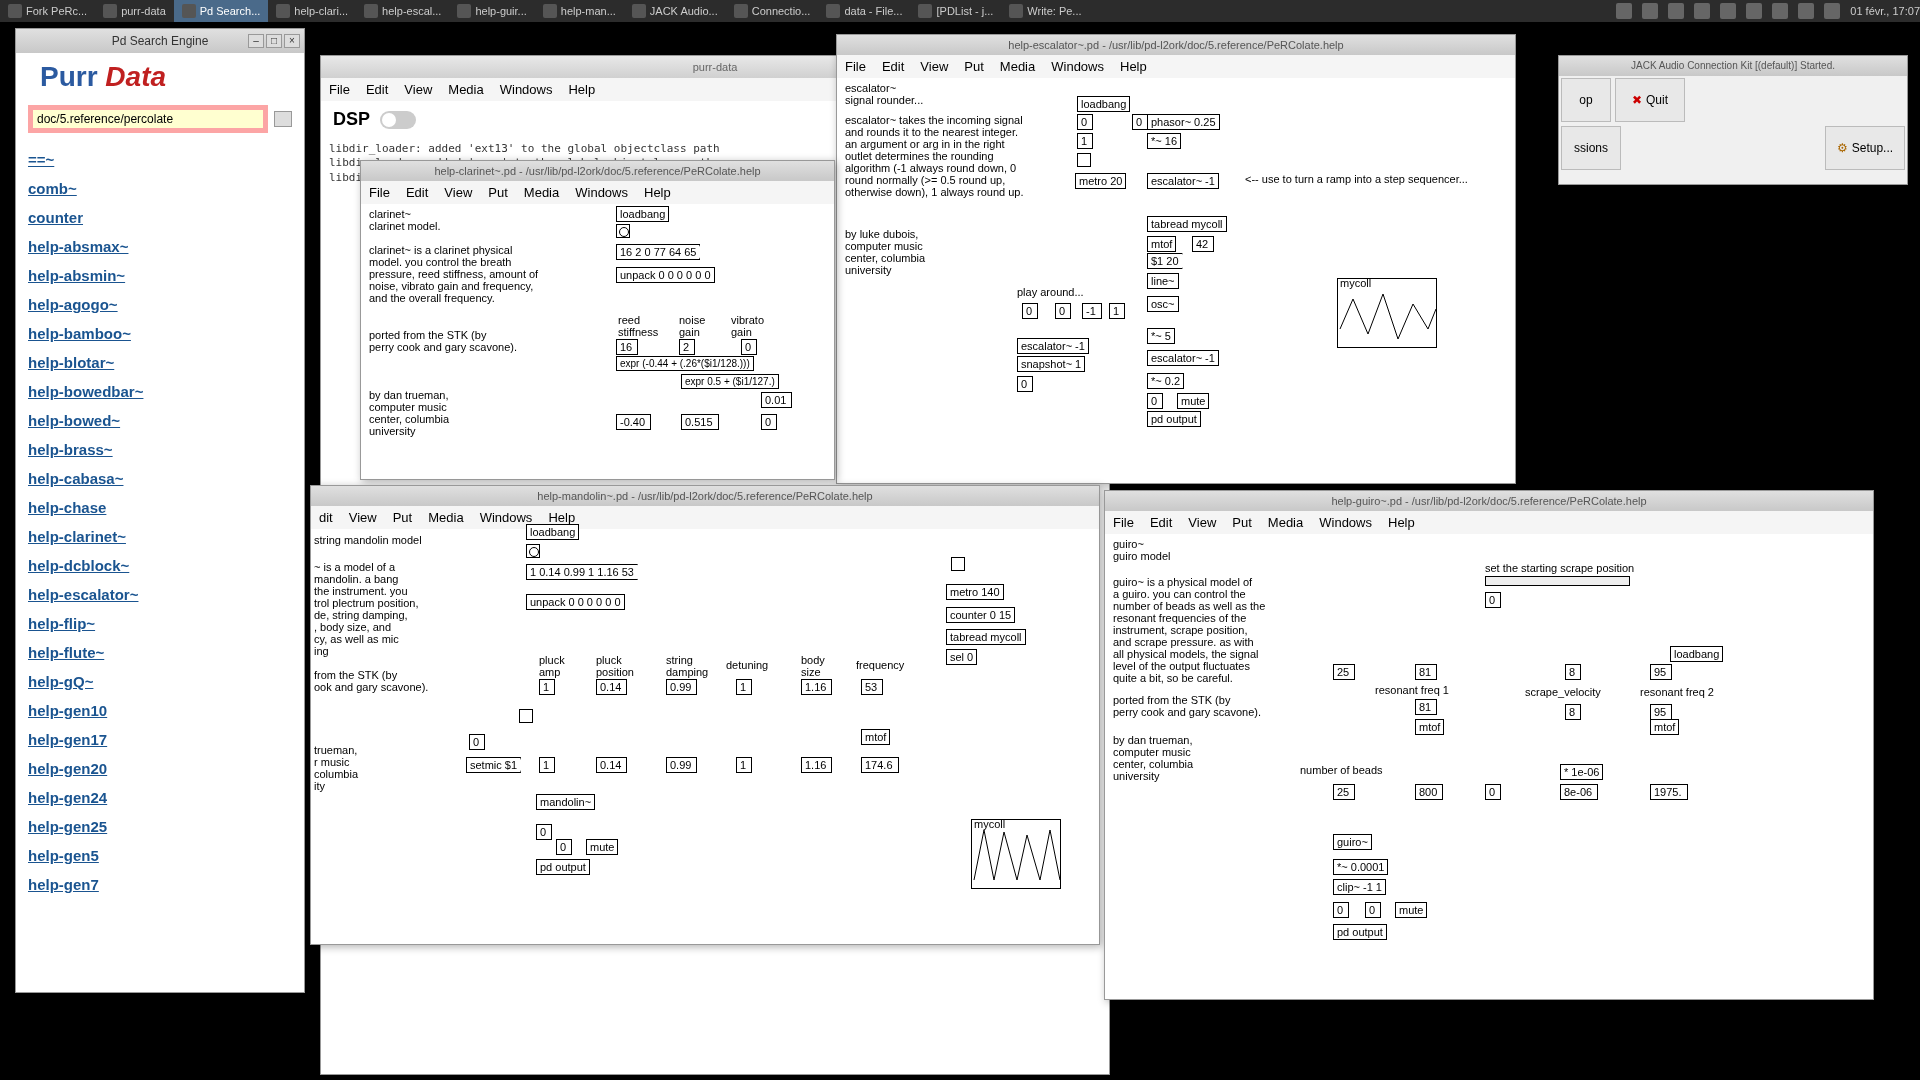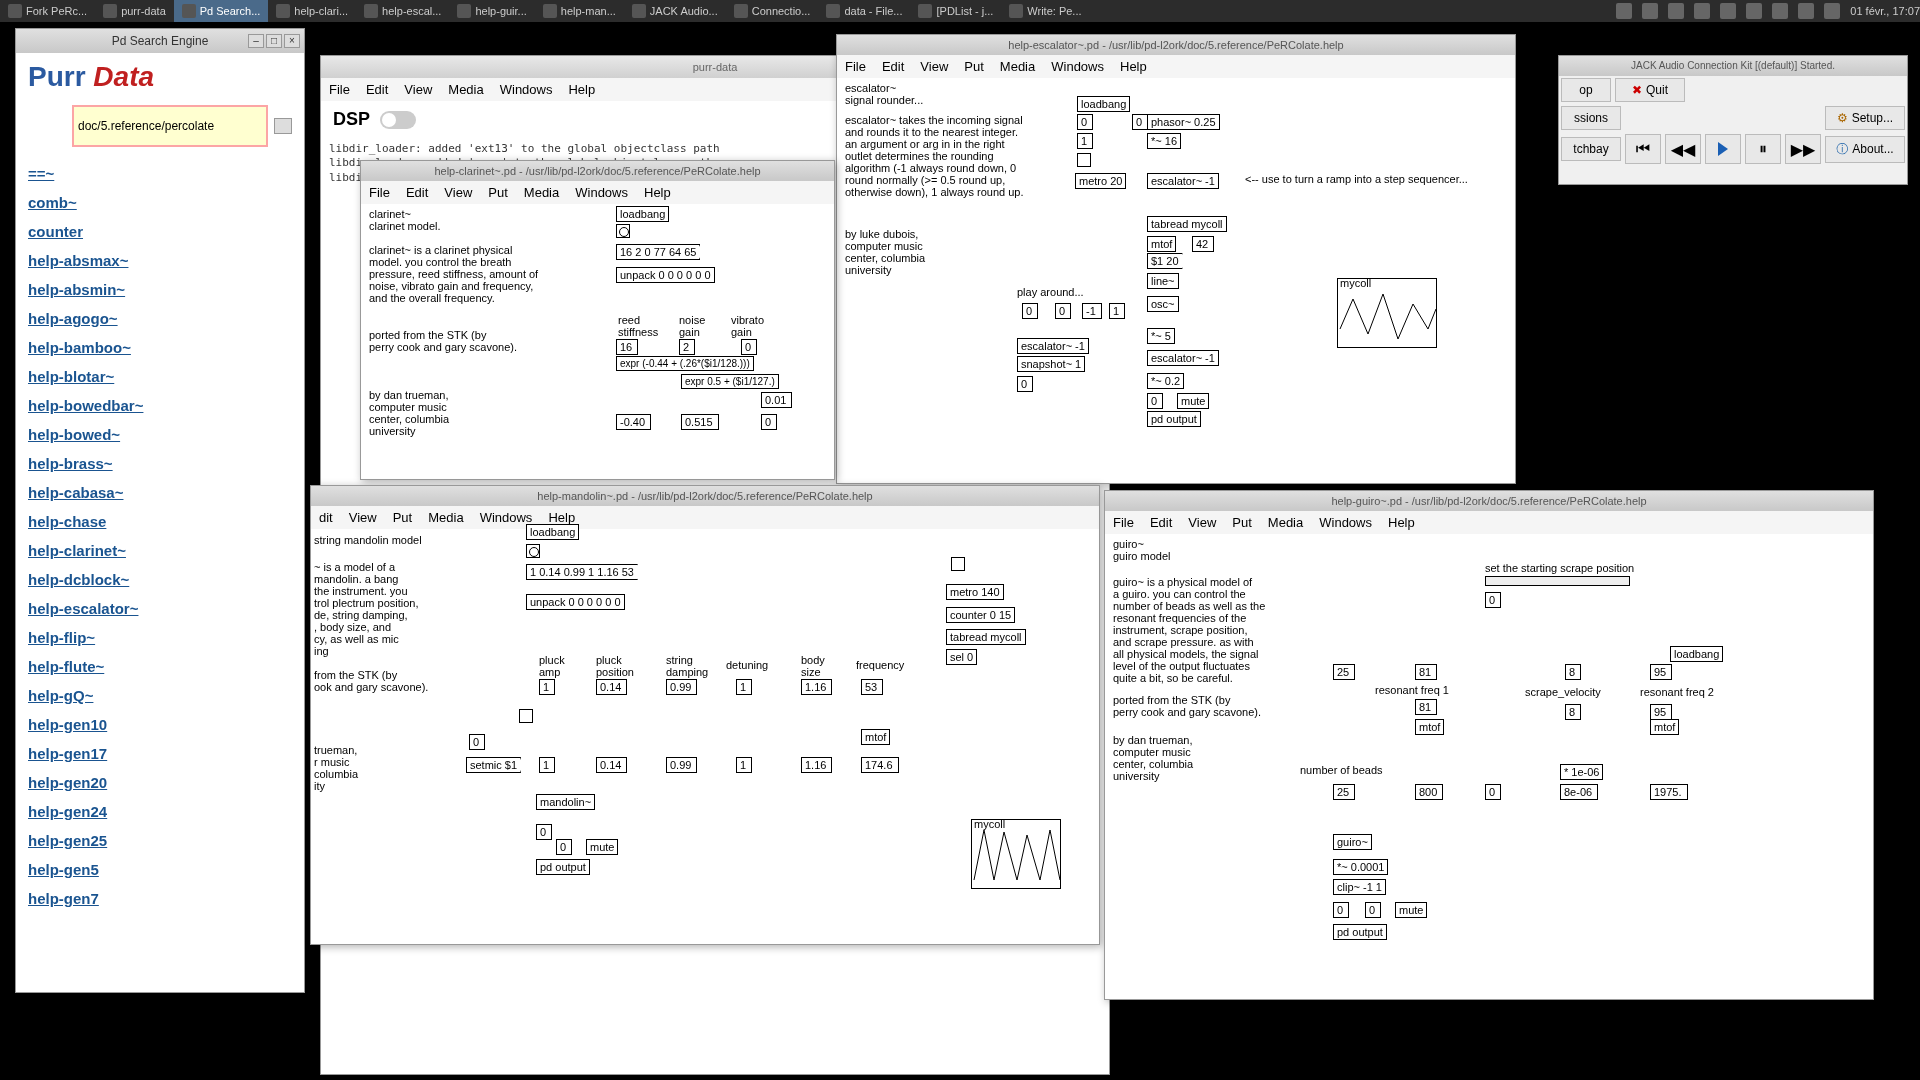--- a/index.html
+++ b/index.html
@@ -10,26 +10,26 @@
 .topbar-tab.active { background: #4a6a8a; color: #fff; }
 .topbar-right { display: flex; align-items: center; gap: 10px; }
 .tray-icon { width: 16px; height: 16px; background: #666; border-radius: 2px; }
 .clock { font-size: 11px; }
 .favicon { width: 14px; height: 14px; background: #555; border-radius: 2px; }
 
 .search-window { position: absolute; top: 28px; left: 15px; width: 290px; height: 965px; background: #fff; border: 1px solid #999; box-shadow: 2px 2px 8px rgba(0,0,0,0.3); }
 .win-title { background: linear-gradient(#e0e0e0,#c8c8c8); height: 24px; display: flex; align-items: center; justify-content: center; font-size: 12px; color: #333; position: relative; }
 .win-btns { position: absolute; right: 4px; display: flex; gap: 2px; }
 .win-btn { width: 16px; height: 14px; background: #ddd; border: 1px solid #999; font-size: 10px; text-align: center; line-height: 12px; cursor: pointer; }
-.logo { padding: 8px 12px; }
+.logo { padding: 8px 24px; }
 .logo-text { font-size: 28px; font-weight: bold; font-family: 'Comic Sans MS', cursive; }
 .logo-p { color: #2b5aa0; }
 .logo-d { color: #c02020; font-style: italic; }
 .search-input-row { display: flex; padding: 4px 12px; gap: 6px; align-items: center; }
-.search-input { flex: 1; border: 2px solid #fca5a5; background: #ffffd0; padding: 12px 4px; font-size: 12px; margin-left: 44px; }
+.search-input { flex: 1; border: 5px solid #fca5a5; background: #ffffd0; padding: 2px 4px; font-size: 12px; }
 .search-btn { width: 18px; height: 16px; background: #ddd; border: 1px solid #999; }
 .results { padding: 8px 12px; overflow-y: auto; height: 860px; }
 .result-item { display: block; color: #1a5490; text-decoration: underline; font-weight: bold; font-size: 15px; padding: 6px 0; cursor: pointer; }
 
 .pd-main { position: absolute; top: 55px; left: 320px; width: 790px; height: 1020px; background: #fff; border: 1px solid #999; box-shadow: 2px 2px 8px rgba(0,0,0,0.3); }
 .pd-title { background: linear-gradient(#e8e8e8,#d0d0d0); height: 22px; text-align: center; font-size: 11px; color: #666; line-height: 22px; }
 .menubar { display: flex; padding: 4px 8px; gap: 16px; font-size: 13px; background: #f5f5f5; }
 .menu-item { cursor: pointer; }
 .dsp-row { padding: 8px 12px; display: flex; align-items: center; gap: 10px; }
 .dsp-label { font-size: 18px; font-weight: bold; }
@@ -45,21 +45,21 @@
 .pd-num { position: absolute; border: 1px solid #000; padding: 1px 5px 1px 3px; font-size: 11px; background: #fff; }
 .pd-comment { position: absolute; font-size: 11px; color: #000; white-space: pre; }
 .pd-bang { position: absolute; width: 14px; height: 14px; border: 1px solid #000; background: #fff; }
 .pd-bang::after { content: ''; position: absolute; width: 8px; height: 8px; border: 1px solid #000; border-radius: 50%; top: 2px; left: 2px; }
 .pd-toggle { position: absolute; width: 14px; height: 14px; border: 1px solid #000; background: #fff; }
 .pd-array { position: absolute; border: 1px solid #000; background: #fff; }
 .pd-slider { position: absolute; border: 1px solid #000; background: #eee; height: 10px; }
 
 .jack-panel { position: absolute; top: 55px; right: 12px; width: 350px; height: 130px; background: #f0f0f0; border: 1px solid #999; }
 .jack-row { display: flex; align-items: center; }
-.jack-btn { flex: 1; padding: 4px; background: #e8e8e8; border: 1px solid #bbb; margin: 2px; font-size: 12px; text-align: center; cursor: pointer; display: flex; align-items: center; justify-content: center; gap: 4px; }
+.jack-btn { flex: 1; padding: 14px; background: #e8e8e8; border: 1px solid #bbb; margin: 2px; font-size: 12px; text-align: center; cursor: pointer; display: flex; align-items: center; justify-content: center; gap: 4px; }
 .jack-status { background: #000; color: #0f0; font-family: monospace; font-size: 11px; padding: 4px; margin: 2px; flex: 1; }
 .jack-time { color: #ff0; font-size: 18px; font-weight: bold; }
 .transport-btn { width: 36px; height: 30px; background: #e8e8e8; border: 1px solid #bbb; margin: 2px; cursor: pointer; display: flex; align-items: center; justify-content: center; }
 .tri-play { width: 0; height: 0; border-left: 10px solid #1a5fb4; border-top: 7px solid transparent; border-bottom: 7px solid transparent; }
 </style>
 </head>
 <body>
 
 <div class="topbar">
   <div class="topbar-left">
@@ -439,27 +439,13 @@
       </div>
   </div>
   <div class="jack-row">
     <div class="jack-btn" style="max-width:60px;">ssions</div>
     <div style="flex:1"></div>
     <div class="jack-btn" style="max-width:80px;">
         <span style="color:#a60;">⚙</span>
         <span>Setup...</span>
       </div>
   </div>
-  <div class="jack-row">
-    <div class="jack-btn" style="max-width:60px;">tchbay</div>
-    <div class="transport-btn">⏮</div>
-    <div class="transport-btn">◀◀</div>
-    <div class="transport-btn">
-        <div class="tri-play"></div>
-      </div>
-    <div class="transport-btn">⏸</div>
-    <div class="transport-btn">▶▶</div>
-    <div class="jack-btn" style="max-width:80px;">
-        <span style="color:#26a;">ⓘ</span>
-        <span>About...</span>
-      </div>
-  </div>
 </div>
 
 </body></html>

